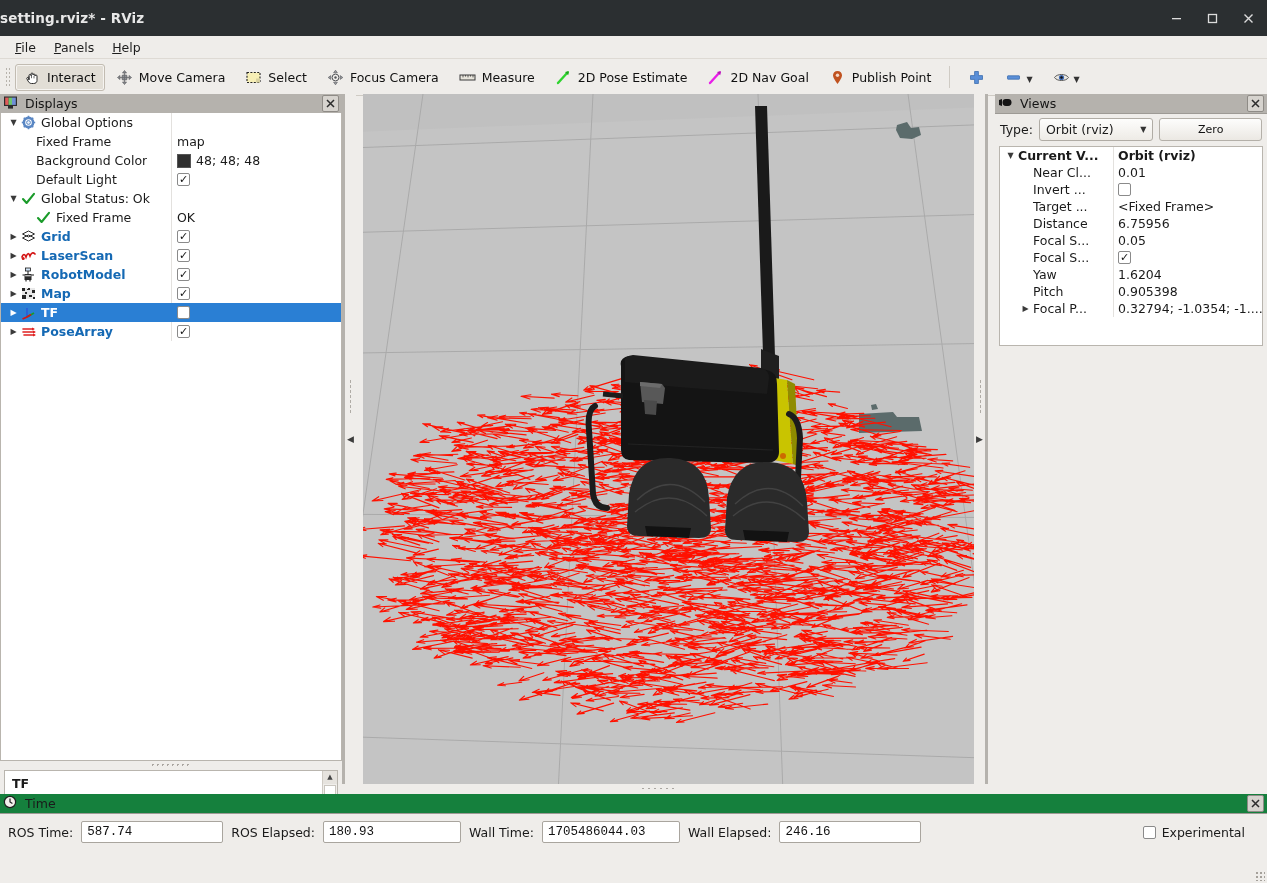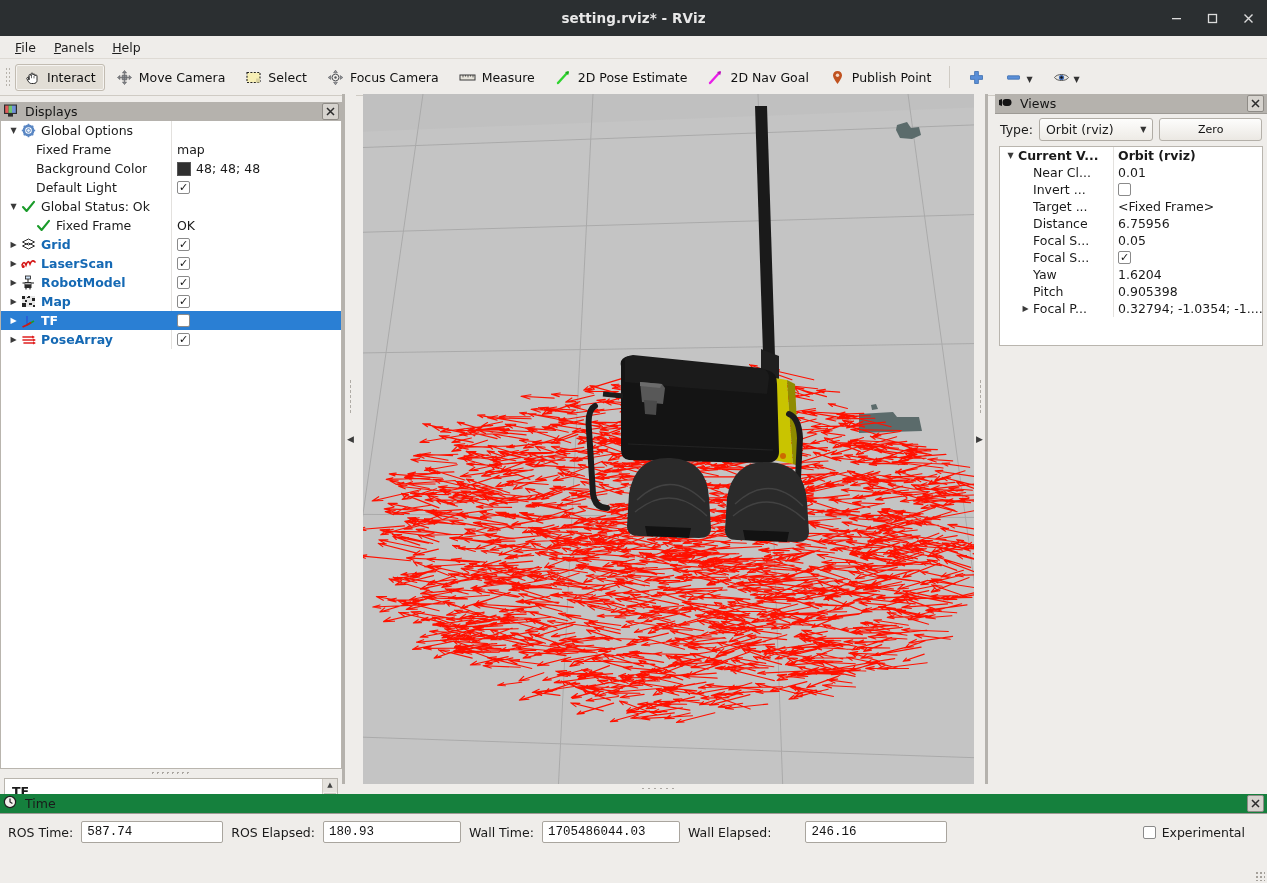--- a/index.html
+++ b/index.html
@@ -7,21 +7,21 @@
     width:1267px;height:883px;overflow:hidden;
     font-family:"DejaVu Sans","Liberation Sans",sans-serif;
     font-size:12.5px;color:#1a1a1a;background:#efedea;
     -webkit-font-smoothing:antialiased;
   }
   .app{position:relative;width:1267px;height:883px;}
 
   
   .titlebar{
     height:36px;background:#2b2f31;color:#e8e8e8;
-    display:flex;align-items:center;justify-content:center;position:relative;
+    display:flex;align-items:center;justify-content:flex-start;position:relative;
   }
   .titlebar .ttl{font-size:13.5px;font-weight:bold;letter-spacing:.1px;}
   .wbtns{position:absolute;right:6px;top:0;height:36px;display:flex;align-items:center;gap:10px;}
   .wbtn{width:26px;height:26px;display:flex;align-items:center;justify-content:center;
         color:#dcdcdc;font-size:14px;line-height:1;border-radius:3px;}
   .wbtn.min{font-size:15px;padding-bottom:6px;}
   .wbtn.max svg{display:block;}
 
   
   .menubar{height:22px;background:#efedea;display:flex;align-items:center;padding-left:6px;
@@ -46,21 +46,21 @@
   .main{position:absolute;left:0;top:94px;width:1267px;height:700px;}
   .panel{position:absolute;background:#efedea;}
   .panel-hdr{height:19px;background:#b5b2ad;display:flex;align-items:center;
              padding:0 3px;gap:5px;border-bottom:1px solid #9d9a95;}
   .panel-hdr .ptitle{font-size:12.5px;color:#141414;font-weight:normal;}
   .xbtn{margin-left:auto;width:15px;height:15px;border:1px solid #8e8b86;background:#d6d3ce;
         border-radius:2px;display:flex;align-items:center;justify-content:center;
         font-size:10px;line-height:1;color:#2c2c2c;}
 
   
-  #displays{left:0;top:8px;width:342px;height:533px;border-right:0;}
+  #displays{left:0;top:0;width:342px;height:533px;border-right:0;}
   .dtree{position:absolute;left:0;top:19px;width:342px;height:648px;background:#fff;
          border:1px solid #b9b5ae;border-top:none;box-sizing:border-box;overflow:hidden;}
   .drow{height:19px;display:flex;align-items:center;font-size:12.5px;position:relative;}
   .drow .namecell{width:170px;display:flex;align-items:center;height:19px;
                   box-sizing:border-box;padding-right:2px;overflow:hidden;}
   .drow .valcell{flex:1;display:flex;align-items:center;height:19px;padding-left:5px;
                  border-left:1px solid #e3e1de;box-sizing:border-box;}
   .drow.sel{background:#2a7fd4;color:#fff;}
   .drow.sel .valcell{border-left-color:#2a7fd4;}
   .twisty{width:15px;height:19px;display:flex;align-items:center;justify-content:center;
@@ -747,21 +747,21 @@
     </div>
 
     <div class="tfields" id="tfields">
       <span class="tf-lbl">ROS Time:</span>
         <div class="tinput" style="width: 142px;">587.74</div>
         <span class="tf-lbl">ROS Elapsed:</span>
         <div class="tinput" style="width: 138px;">180.93</div>
         <span class="tf-lbl">Wall Time:</span>
         <div class="tinput" style="width: 138px;">1705486044.03</div>
         <span class="tf-lbl">Wall Elapsed:</span>
-        <div class="tinput" style="width: 142px; margin-left: 26px;">246.16</div>
+        <div class="tinput" style="width: 142px;">246.16</div>
         <div class="expwrap">
         <div class="chk"></div>
         <span>Experimental</span>
       </div>
     </div>
 
     <div class="grip-corner"></div>
   </div>
 </div>
 

